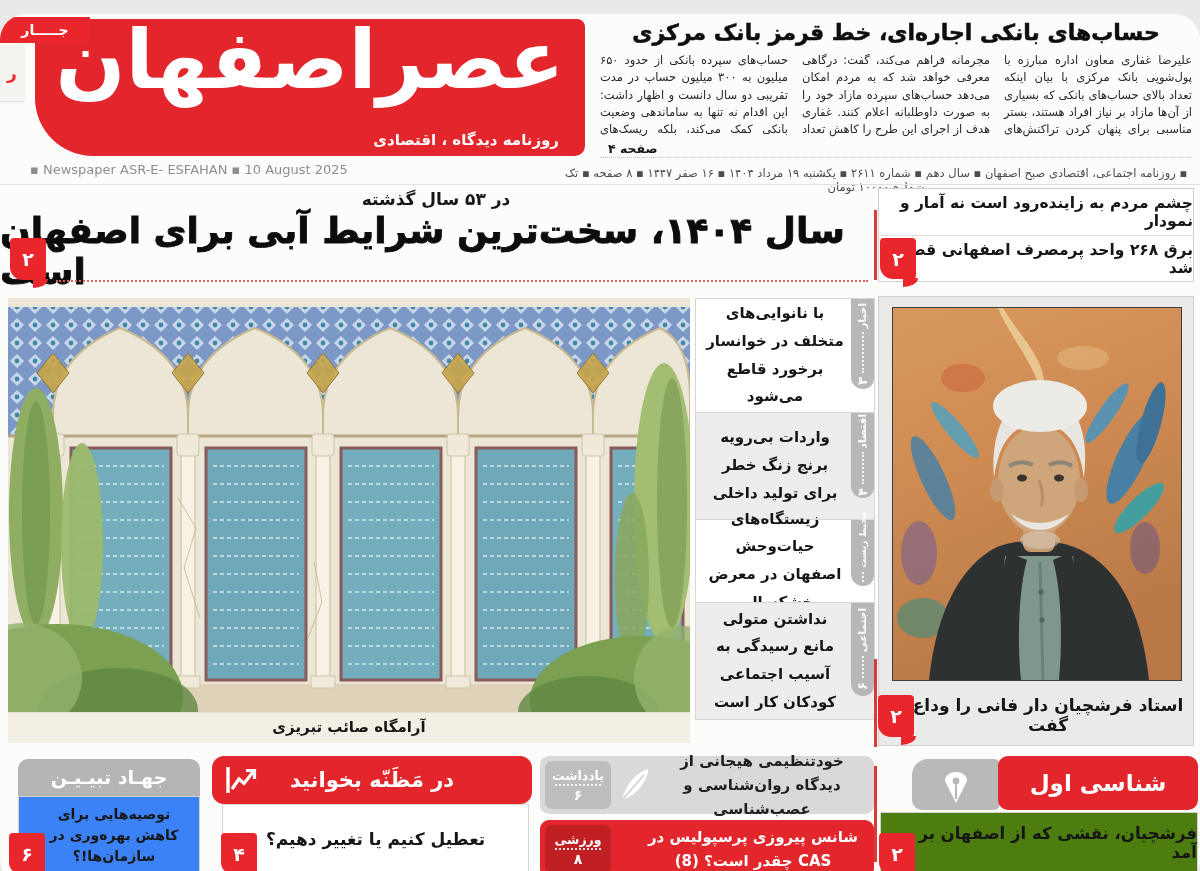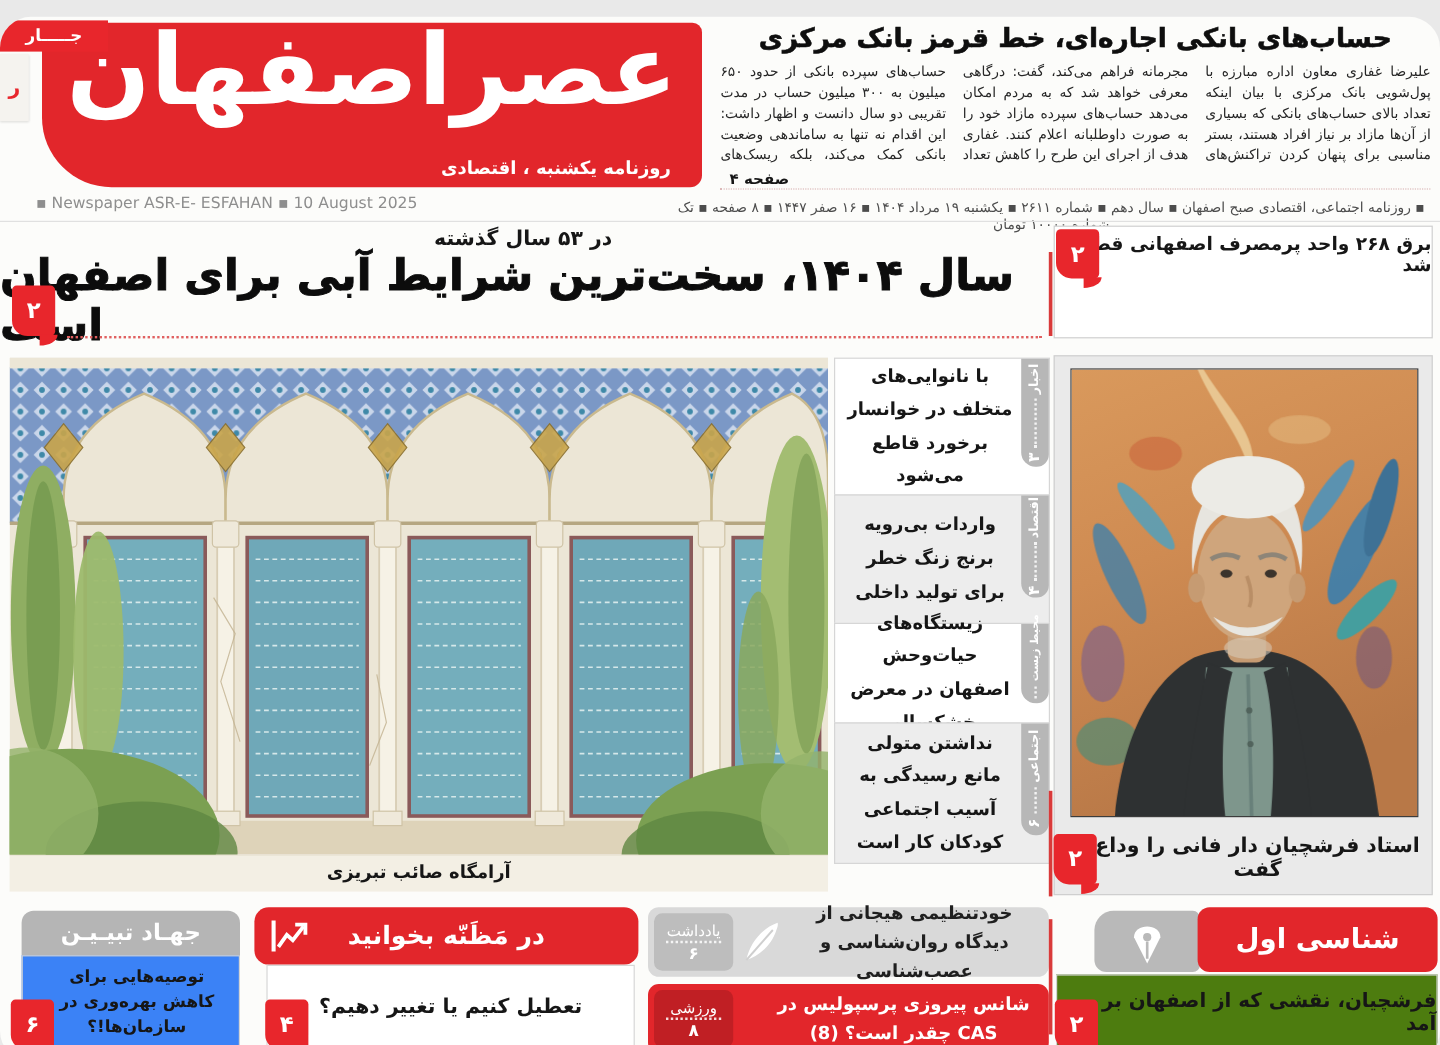--- a/index.html
+++ b/index.html
@@ -97,21 +97,21 @@
   .box-maz .badge{left:-2px;bottom:-2px;}
 
   .box-c{position:absolute;left:540px;top:742px;width:334px;}
   .c-row{position:relative;height:58px;border-radius:9px;margin-bottom:6px;}
   .c1{background:#d9d9d9;}
   .c2{background:#e2262b;}
   .c-tab{position:absolute;left:5px;top:5px;bottom:5px;width:66px;border-radius:7px;color:#fff;
          display:flex;flex-direction:column;align-items:center;justify-content:center;gap:1px;}
   .c1 .c-tab{background:#bdbdbd;}
   .c2 .c-tab{background:#c01f24;}
-  .c-tab-label{font-size:12.5px;font-weight:normal;}
+  .c-tab-label{font-size:12.5px;font-weight:bold;}
   .c-tab-dots{width:70%;border-top:2px dotted rgba(255,255,255,.85);}
   .c-tab-num{font-size:14px;font-weight:bold;}
   .c-text{position:absolute;right:8px;left:118px;top:0;bottom:0;display:flex;align-items:center;
           justify-content:center;text-align:center;font-weight:bold;font-size:15px;line-height:1.6;}
   .c1 .c-text{color:#1f1f1f;}
   .c2 .c-text{color:#fff;left:100px;}
   .c-feather{position:absolute;left:76px;top:10px;}
 
   .box-sotoon{position:absolute;left:880px;top:742px;width:318px;}
   .sot-header{position:relative;height:56px;}
@@ -130,41 +130,44 @@
 </head>
 <body>
 
 <div class="page">
 
   <div class="jaar-tab">جـــــار</div>
   <div class="jaar-side">ر</div>
 
   <div class="logo-box">
     <div class="logo-title">عصراصفهان</div>
-    <div class="logo-sub">روزنامه یکشنبه ، اقتصادی</div>
+    <div class="logo-sub">روزنامه دیدگاه ، اقتصادی</div>
   </div>
   <div class="english-line">▪ Newspaper ASR-E- ESFAHAN ▪ 10 August 2025</div>
 
   <div class="top-story">
     <h1>حساب‌های بانکی اجاره‌ای، خط قرمز بانک مرکزی</h1>
     <div class="body">علیرضا غفاری معاون اداره مبارزه با پول‌شویی بانک مرکزی با بیان اینکه تعداد بالای حساب‌های بانکی که بسیاری از آن‌ها مازاد بر نیاز افراد هستند، بستر مناسبی برای پنهان کردن تراکنش‌های مجرمانه فراهم می‌کند، گفت: درگاهی معرفی خواهد شد که به مردم امکان می‌دهد حساب‌های سپرده مازاد خود را به صورت داوطلبانه اعلام کنند. غفاری هدف از اجرای این طرح را کاهش تعداد حساب‌های سپرده بانکی از حدود ۶۵۰ میلیون به ۳۰۰ میلیون حساب در مدت تقریبی دو سال دانست و اظهار داشت: این اقدام نه تنها به ساماندهی وضعیت بانکی کمک می‌کند، بلکه ریسک‌های قانونی و مالی متوجه افراد را نیز کاهش خواهد داد. وی با بیان اینکه در حال حاضر هر شخص حقیقی ایرانی بالای ۱۸ سال به طور متوسط ...</div>
     <span class="page-ref">صفحه ۴</span>
   </div>
   <div class="dots-topstory"></div>
   <div class="info-line">▪ روزنامه اجتماعی، اقتصادی صبح اصفهان ▪ سال دهم ▪ شماره ۲۶۱۱ ▪ یکشنبه ۱۹ مرداد ۱۴۰۴ ▪ ۱۶ صفر ۱۴۴۷ ▪ ۸ صفحه ▪ تک شماره ۱۰۰۰۰ تومان</div>
   <div class="rule-h"></div>
 
   <div class="lead">
     <div class="kicker">در ۵۳ سال گذشته</div>
     <h2>سال ۱۴۰۴، سخت‌ترین شرایط آبی برای اصفهان است</h2>
     <div class="badge" style="left:10px;bottom:2px;">۲</div>
     <div class="lead-dots"></div>
   </div>
 
   <div class="side-briefs">
+    <div class="brief-row first">
+      <span>چشم مردم به زاینده‌رود است نه آمار و نمودار</span>
+    </div>
     <div class="brief-row">
       <div class="badge" style="left:1px;top:2px;height:41px;">۲</div>
       <span>برق ۲۶۸ واحد پرمصرف اصفهانی قطع شد</span>
     </div>
   </div>
 
   <div class="photo-box">
     <svg class="photo-frame" viewBox="0 0 682 414" xmlns="http://www.w3.org/2000/svg">
       <defs>
         <pattern id="tile" width="18" height="18" patternUnits="userSpaceOnUse">

